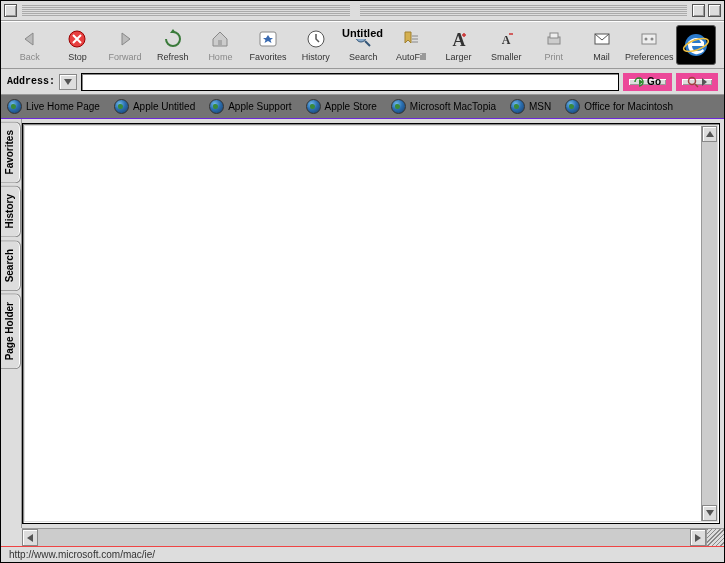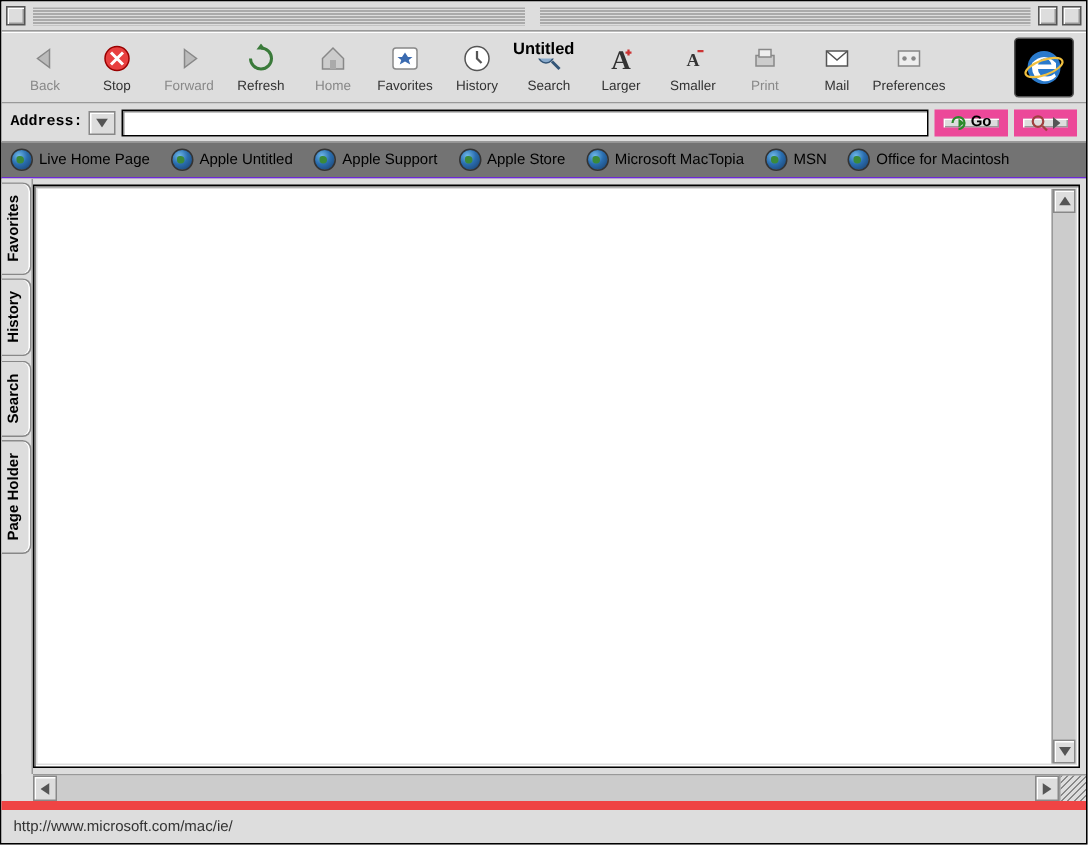--- a/index.html
+++ b/index.html
@@ -209,23 +209,23 @@
 .scroll-track { flex: 1; background: #ccc; }
 
 .bottom-row { display: flex; height: 18px; background: #ddd; }
 .scrollbar-h { flex:1; display:flex; border-top:1px solid #999; margin-left: 21px; }
 .scrollbar-h .scroll-arrow { width:16px; height:100%; }
 .scrollbar-h .scroll-track { flex:1; }
 .resize-grip { width:18px; height:18px; border-left:1px solid #999; border-top:1px solid #999; background:
   repeating-linear-gradient(135deg,#888 0,#888 1px,#ddd 1px,#ddd 3px);}
 
 .status-bar {
-  height: 28px;
-  background: #ddd;
-  border-top: 6px solid #ef4444;
+  height: 16px;
+  background: #ddd;
+  border-top: 1px solid #ef4444;
   display: flex; align-items: center;
   padding: 0 8px;
   font-size: 10px;
   color: #333;
 }
 svg { display: block; }
 </style>
 </head>
 <body>
 
@@ -305,20 +305,29 @@
       <div class="lbl">History</div>
     </div>
     <div class="tool-btn">
       <div class="ic">
           <svg width="20" height="20">
             <circle cx="8" cy="8" r="5" fill="#8ac" stroke="#357"></circle>
             <path d="M12 12 L17 17" stroke="#357" stroke-width="2"></path>
           </svg>
         </div>
       <div class="lbl">Search</div>
+    </div>
+    <div class="tool-btn">
+      <div class="ic">
+          <svg width="20" height="20">
+            <path d="M4 3 L10 3 L10 14 L7 11 L4 14 Z" fill="#d4b050" stroke="#a08030"></path>
+            <path d="M11 7 L17 7 M11 10 L17 10 M11 13 L17 13" stroke="#888"></path>
+          </svg>
+        </div>
+      <div class="lbl">AutoFill</div>
     </div>
     <div class="tool-btn">
       <div class="ic">
           <svg width="20" height="20">
             <text x="10" y="17" text-anchor="middle" font-size="18" font-family="serif" font-weight="bold" fill="#333">A</text>
             <path d="M15 4 L15 8 M13 6 L17 6" stroke="#c33" stroke-width="1.5"></path>
           </svg>
         </div>
       <div class="lbl">Larger</div>
     </div>

